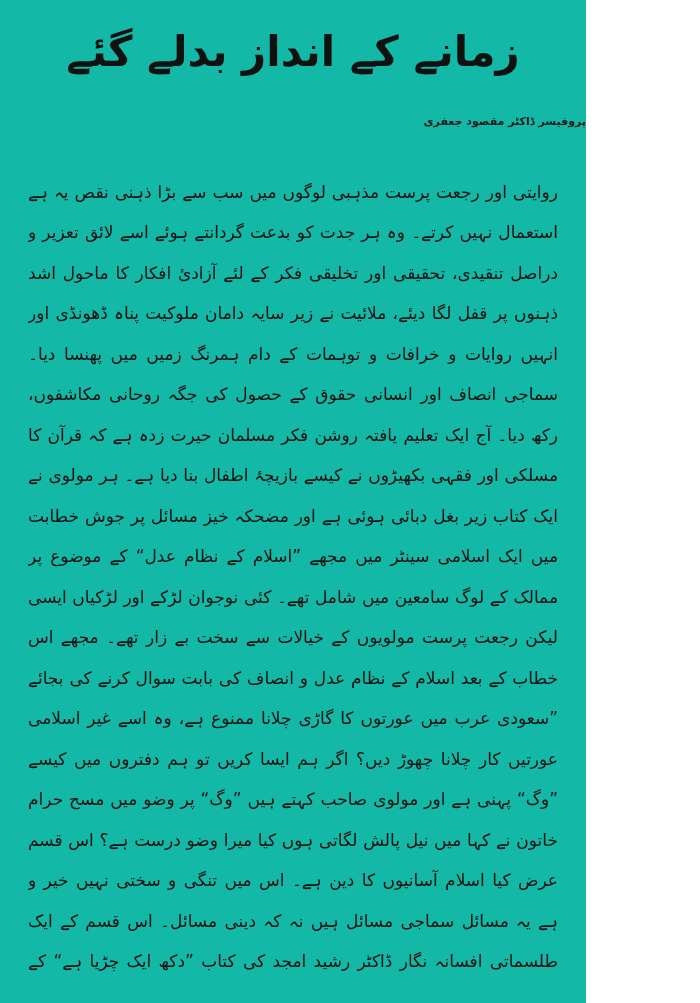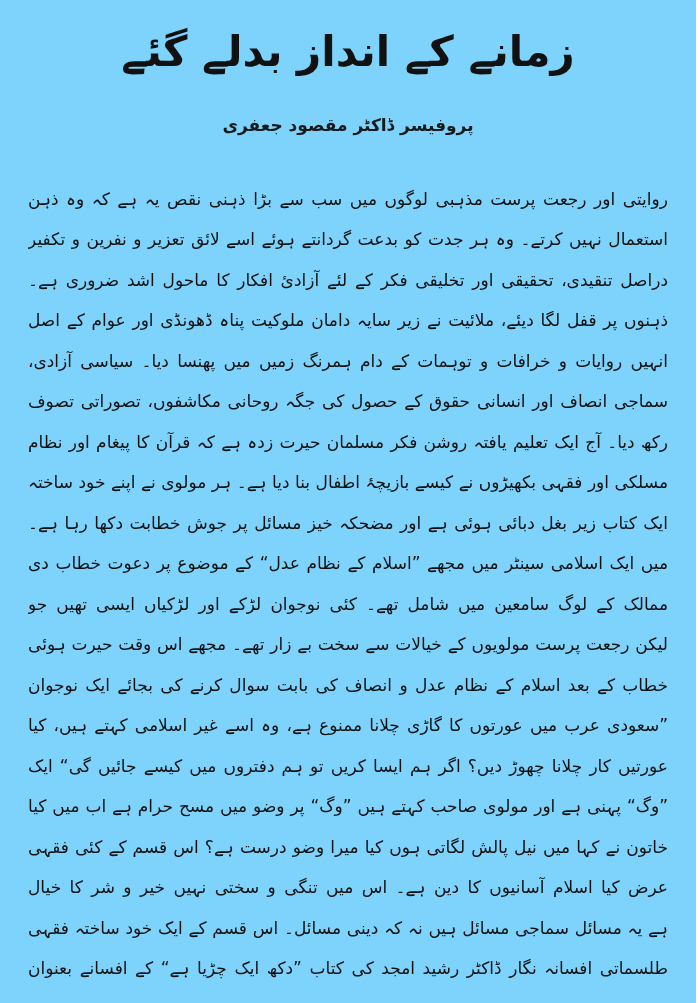--- a/index.html
+++ b/index.html
@@ -2,43 +2,43 @@
 <html lang="ur"><head>
 <meta charset="utf-8">
 <style>
   html, body {
     margin: 0;
     padding: 0;
     background: #ffffff;
   }
   .page {
     position: relative;
-    width: 696px;
+    width: 586px;
     height: 1003px;
-    background: #7dd3fc;
+    background: #14b8a6;
     color: #000000;
     overflow: hidden;
     box-sizing: border-box;
     font-family: "DejaVu Sans", sans-serif;
   }
   .title {
     direction: rtl;
     text-align: center;
     font-family: "DejaVu Serif", "DejaVu Sans", serif;
     font-weight: bold;
     font-size: 42px;
     line-height: 1.35;
     margin: 0;
     padding-top: 24px;
     color: #111111;
   }
   .byline {
     direction: rtl;
-    text-align: center;
-    font-size: 17px;
+    text-align: right;
+    font-size: 11px;
     font-weight: bold;
     margin-top: 34px;
     color: #1a1a1a;
   }
   .body-text {
     margin: 44px 28px 0 28px;
   }
   .body-line {
     direction: rtl;
     unicode-bidi: embed;

